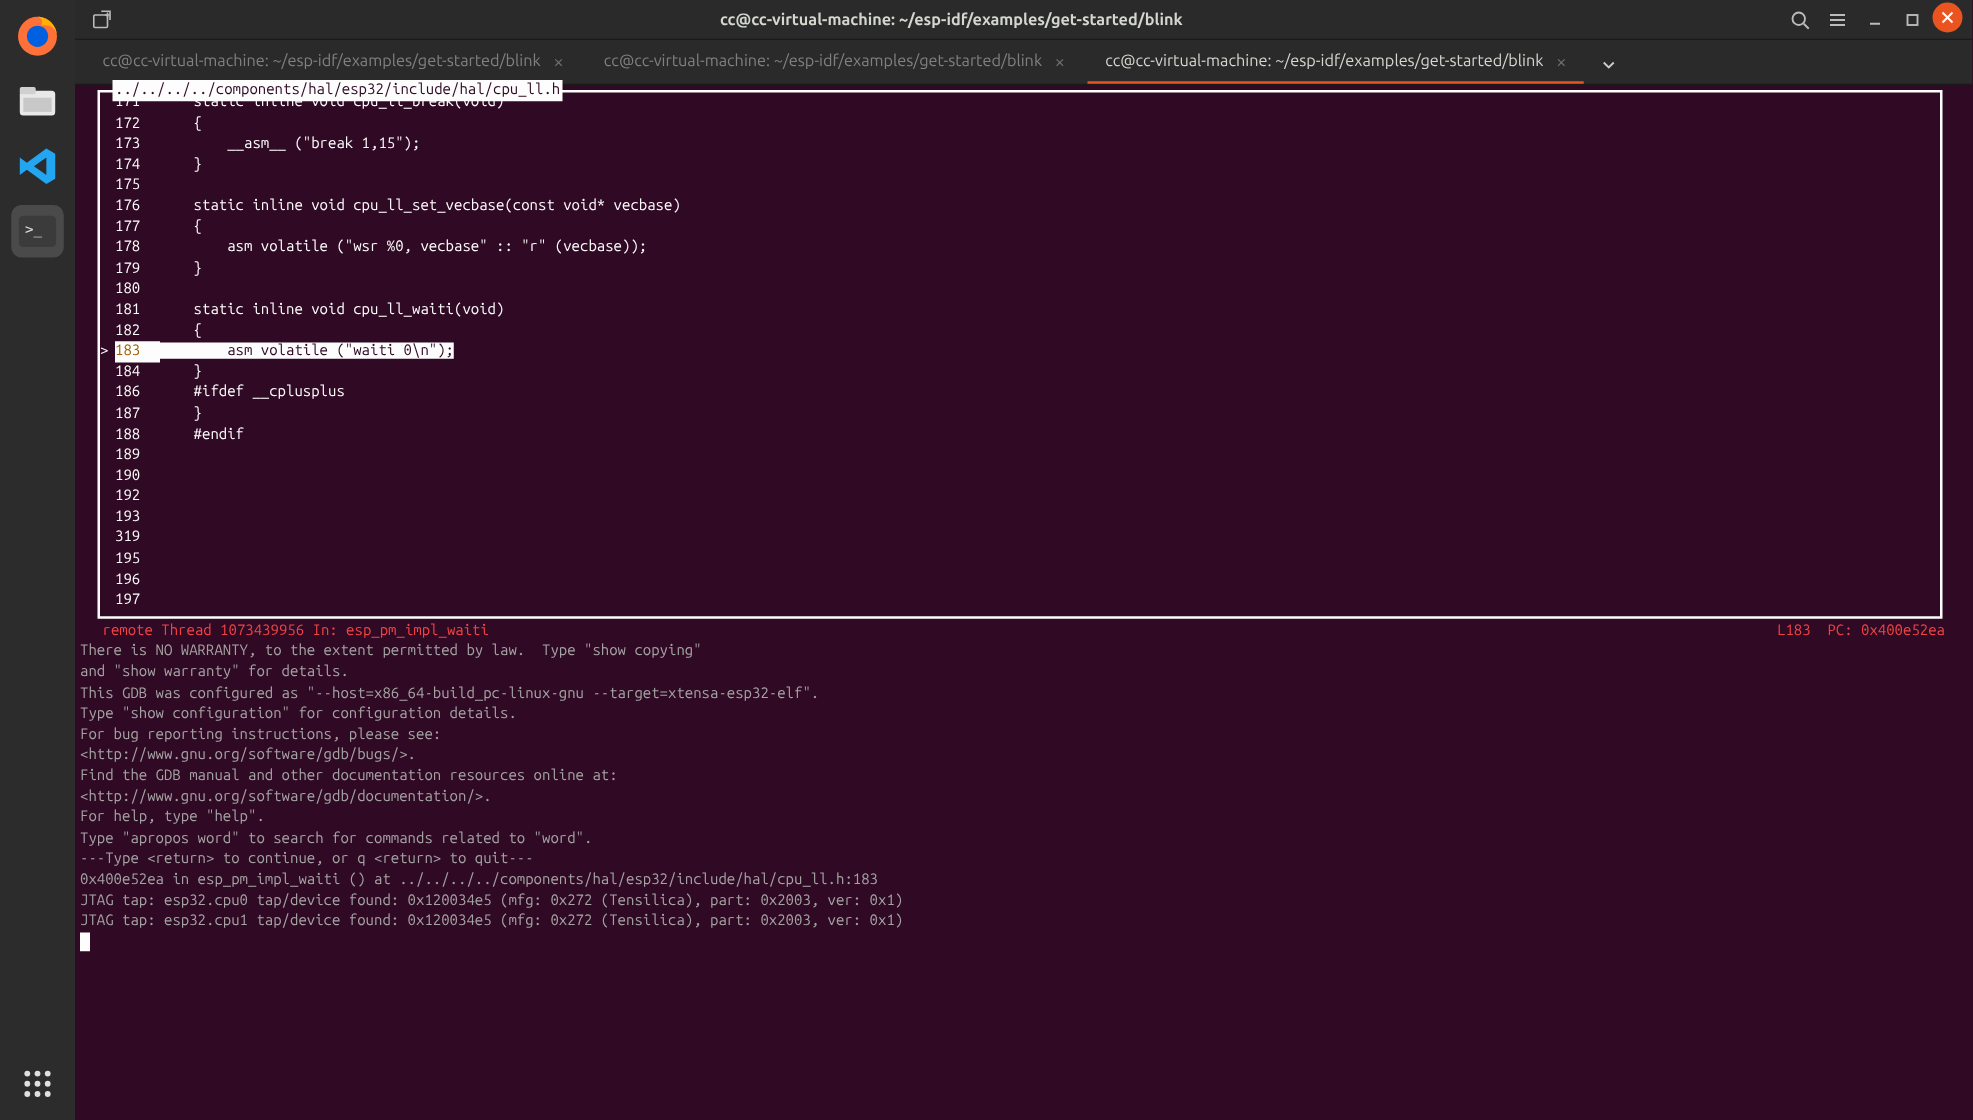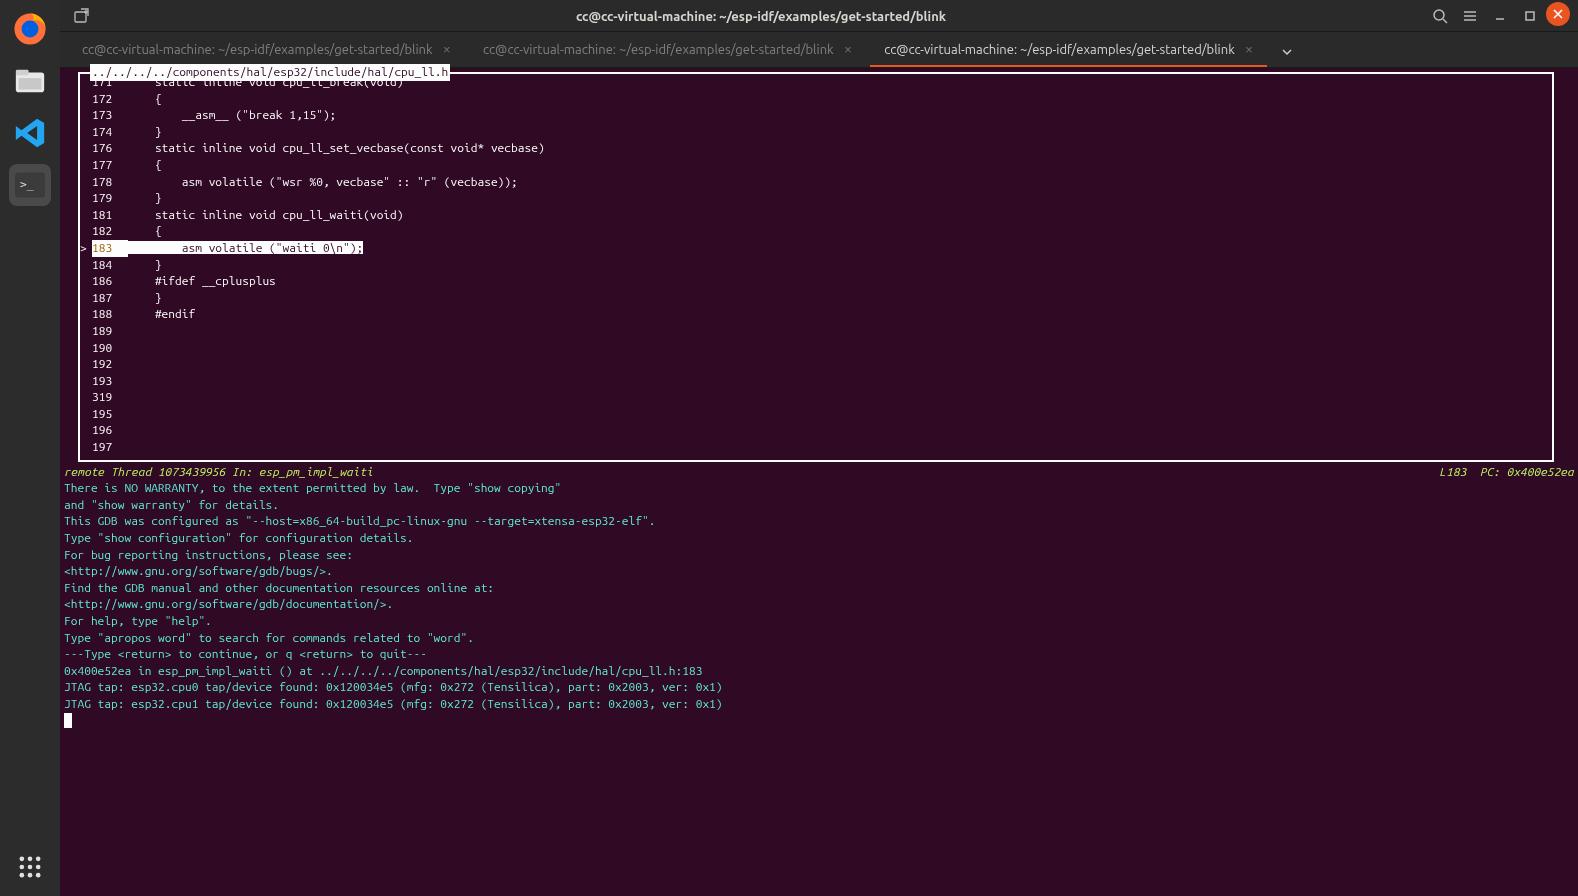--- a/index.html
+++ b/index.html
@@ -130,30 +130,29 @@
   color: #fdfdfd;
   padding-right: 8px;
   text-align: left;
 }
 .codetxt { color: #fdfdfd; }
 .codeline.hl .lineno { background: #fdfdfd; color: #a16207; }
 .codeline.hl .codetxt .hlspan { background: #fdfdfd; color: #300a24; }
 .statusbar {
   display: flex;
   justify-content: space-between;
-  padding: 0 4px;
-  color: #bef264;
+  padding: 0 22px;
+  color: #ef4444;
   white-space: pre;
   margin-top: 2px;
-  font-style: italic;
 }
 .console {
   padding: 0 4px 4px 4px;
   white-space: pre;
-  color: #5eead4;
+  color: #a3a3a3;
   overflow: hidden;
 }
 .console-line { white-space: pre; }
 .cursor { background: #fdfdfd; display:inline-block; width:8px; height:15px; vertical-align: text-bottom;}
 </style>
 </head>
 <body>
 
 <div class="sidebar">
   <div class="sidebar-item">
@@ -260,24 +259,26 @@
 
   <div class="terminal-body">
 
     <div class="tui-box">
       <span class="tui-title">../../../../components/hal/esp32/include/hal/cpu_ll.h</span>
       <div id="codelines">
           <div class="codeline"><span class="gutter-marker">  </span><span class="lineno">171</span><span class="codetxt">    static inline void cpu_ll_break(void)</span></div>
           <div class="codeline"><span class="gutter-marker">  </span><span class="lineno">172</span><span class="codetxt">    {</span></div>
           <div class="codeline"><span class="gutter-marker">  </span><span class="lineno">173</span><span class="codetxt">        __asm__ ("break 1,15");</span></div>
           <div class="codeline"><span class="gutter-marker">  </span><span class="lineno">174</span><span class="codetxt">    }</span></div>
+          <div class="codeline"><span class="gutter-marker">  </span><span class="lineno">175</span><span class="codetxt"></span></div>
           <div class="codeline"><span class="gutter-marker">  </span><span class="lineno">176</span><span class="codetxt">    static inline void cpu_ll_set_vecbase(const void* vecbase)</span></div>
           <div class="codeline"><span class="gutter-marker">  </span><span class="lineno">177</span><span class="codetxt">    {</span></div>
           <div class="codeline"><span class="gutter-marker">  </span><span class="lineno">178</span><span class="codetxt">        asm volatile ("wsr %0, vecbase" :: "r" (vecbase));</span></div>
           <div class="codeline"><span class="gutter-marker">  </span><span class="lineno">179</span><span class="codetxt">    }</span></div>
+          <div class="codeline"><span class="gutter-marker">  </span><span class="lineno">180</span><span class="codetxt"></span></div>
           <div class="codeline"><span class="gutter-marker">  </span><span class="lineno">181</span><span class="codetxt">    static inline void cpu_ll_waiti(void)</span></div>
           <div class="codeline"><span class="gutter-marker">  </span><span class="lineno">182</span><span class="codetxt">    {</span></div>
           <div class="codeline hl"><span class="gutter-marker">&gt; </span><span class="lineno">183</span><span class="codetxt"><span class="hlspan">        asm volatile ("waiti 0\n");</span></span></div>
           <div class="codeline"><span class="gutter-marker">  </span><span class="lineno">184</span><span class="codetxt">    }</span></div>
           <div class="codeline"><span class="gutter-marker">  </span><span class="lineno">186</span><span class="codetxt">    #ifdef __cplusplus</span></div>
           <div class="codeline"><span class="gutter-marker">  </span><span class="lineno">187</span><span class="codetxt">    }</span></div>
           <div class="codeline"><span class="gutter-marker">  </span><span class="lineno">188</span><span class="codetxt">    #endif</span></div>
           <div class="codeline"><span class="gutter-marker">  </span><span class="lineno">189</span><span class="codetxt"></span></div>
           <div class="codeline"><span class="gutter-marker">  </span><span class="lineno">190</span><span class="codetxt"></span></div>
           <div class="codeline"><span class="gutter-marker">  </span><span class="lineno">192</span><span class="codetxt"></span></div>

